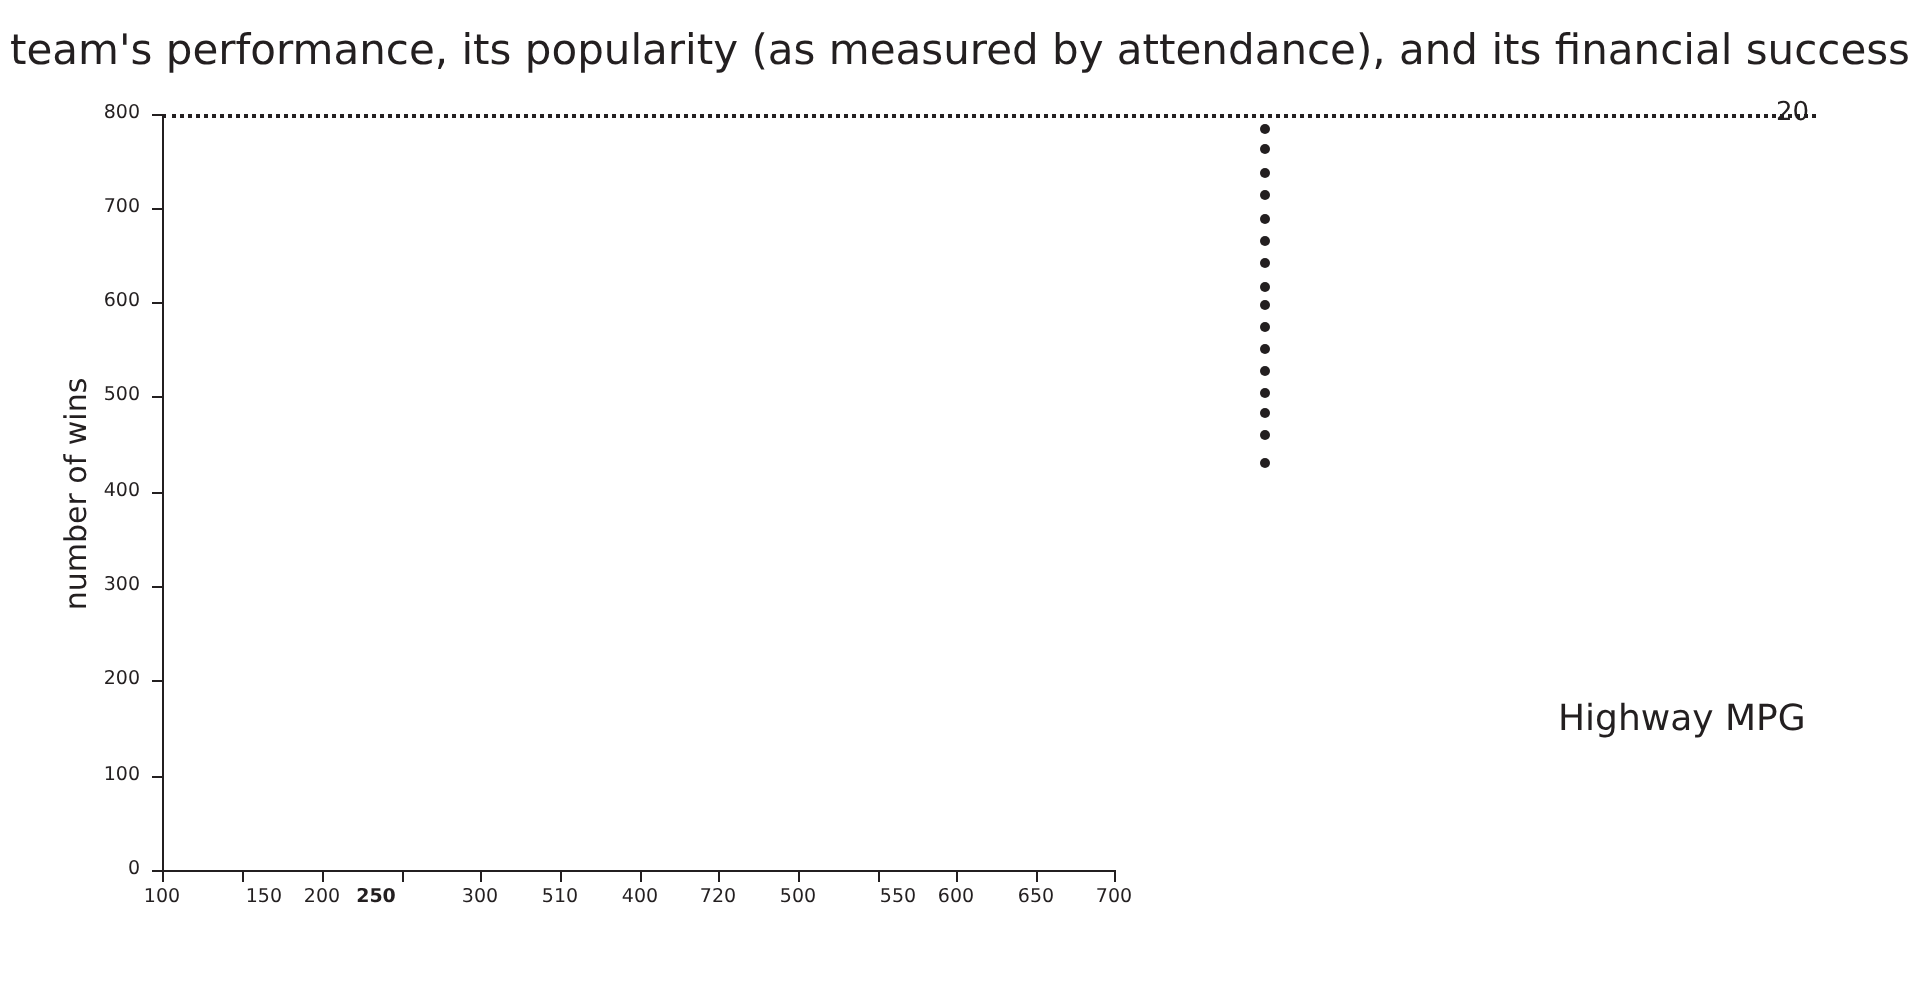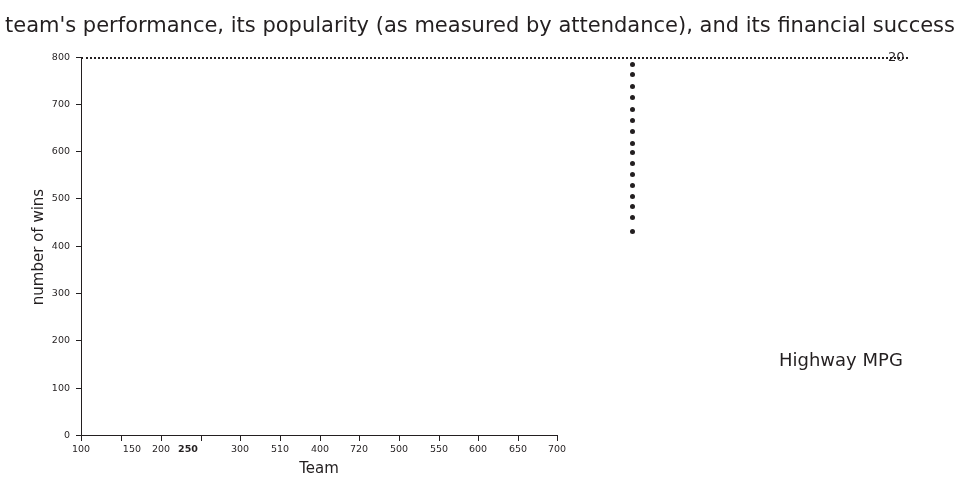--- a/index.html
+++ b/index.html
@@ -190,30 +190,29 @@
   <div class="xtick-label" style="left:240px;">300</div>
   <div class="xtick-mark" style="left:280px;"></div>
   <div class="xtick-label" style="left:280px;">510</div>
   <div class="xtick-mark" style="left:320px;"></div>
   <div class="xtick-label" style="left:320px;">400</div>
   <div class="xtick-mark" style="left:359px;"></div>
   <div class="xtick-label" style="left:359px;">720</div>
   <div class="xtick-mark" style="left:399px;"></div>
   <div class="xtick-label" style="left:399px;">500</div>
   <div class="xtick-mark" style="left:439px;"></div>
-  <div class="xtick-label" style="left:439px;">550</div>
+  <div class="xtick-label" style="left:449px;">550</div>
   <div class="xtick-mark" style="left:478px;"></div>
   <div class="xtick-label" style="left:478px;">600</div>
   <div class="xtick-mark" style="left:518px;"></div>
   <div class="xtick-label" style="left:518px;">650</div>
   <div class="xtick-mark" style="left:557px;"></div>
   <div class="xtick-label" style="left:557px;">700</div>
 
   <div id="ylabel">number of wins</div>
-  <div id="xlabel">Team</div>
 
   <div id="ref-line"></div>
   <div id="ref-line-label">20</div>
 
   <div id="series-layer">
       <div class="point" style="left: 632px; top: 64px;"></div>
       <div class="point" style="left: 632px; top: 74px;"></div>
       <div class="point" style="left: 632px; top: 86px;"></div>
       <div class="point" style="left: 632px; top: 97px;"></div>
       <div class="point" style="left: 632px; top: 109px;"></div>

